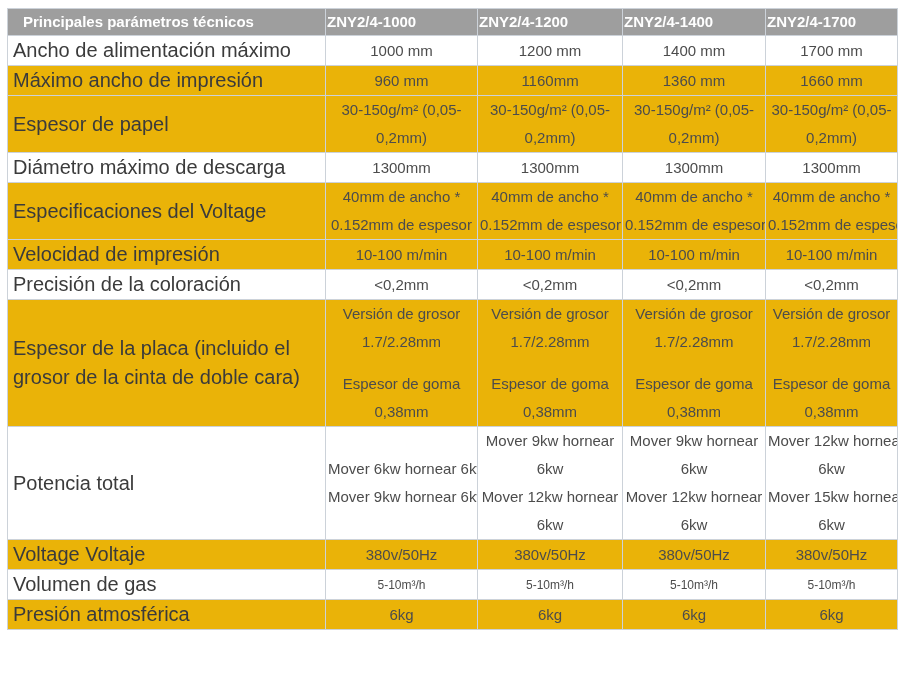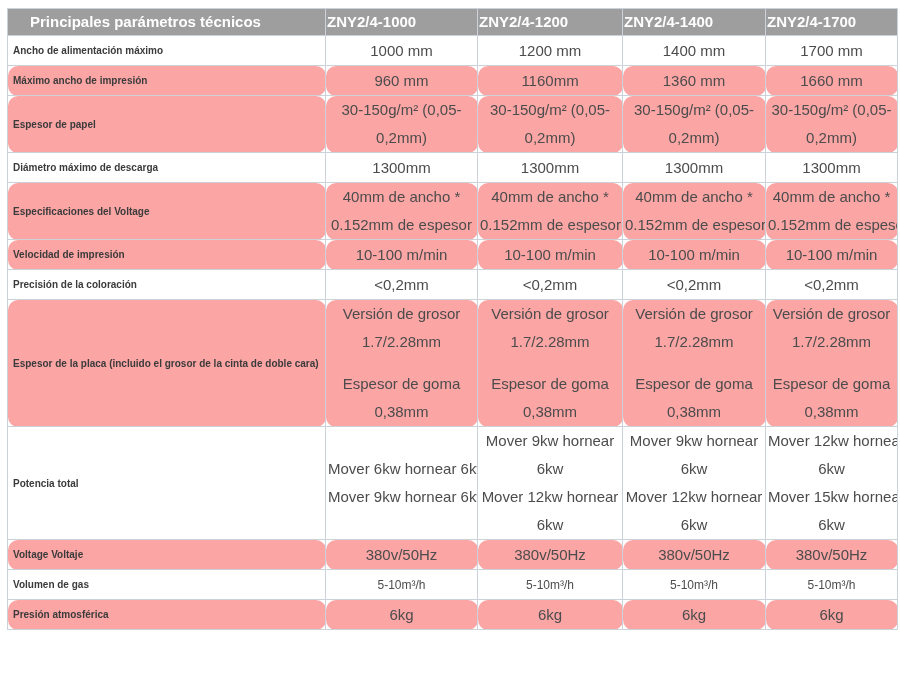--- a/index.html
+++ b/index.html
@@ -29,41 +29,40 @@
     color: #ffffff;
     font-size: 15px;
     font-weight: bold;
     height: 24px;
     line-height: 24px;
     text-align: left;
     white-space: nowrap;
   }
   table.specs th.param {
     text-align: left;
-    padding-left: 22px;
+    padding-left: 15px;
   }
   td.label {
-    font-weight: bold;
+    font-weight: normal;
     color: #3b3b3b;
-    font-size: 10px;
+    font-size: 20px;
     text-align: left;
     padding: 0 6px 0 5px;
     line-height: 29px;
     background: #ffffff;
   }
   td.val {
     text-align: center;
     color: #4c4c4c;
     font-size: 15px;
     padding: 0 2px;
     background: #ffffff;
   }
   tr.stripe td {
-    background: #fca5a5;
-    border-radius: 10px;
+    background: #eab308;
   }
   .ln {
     line-height: 28px;
     white-space: nowrap;
   }
   .ln.empty {
     height: 14px;
     line-height: 14px;
   }
   td.val.small .ln {

